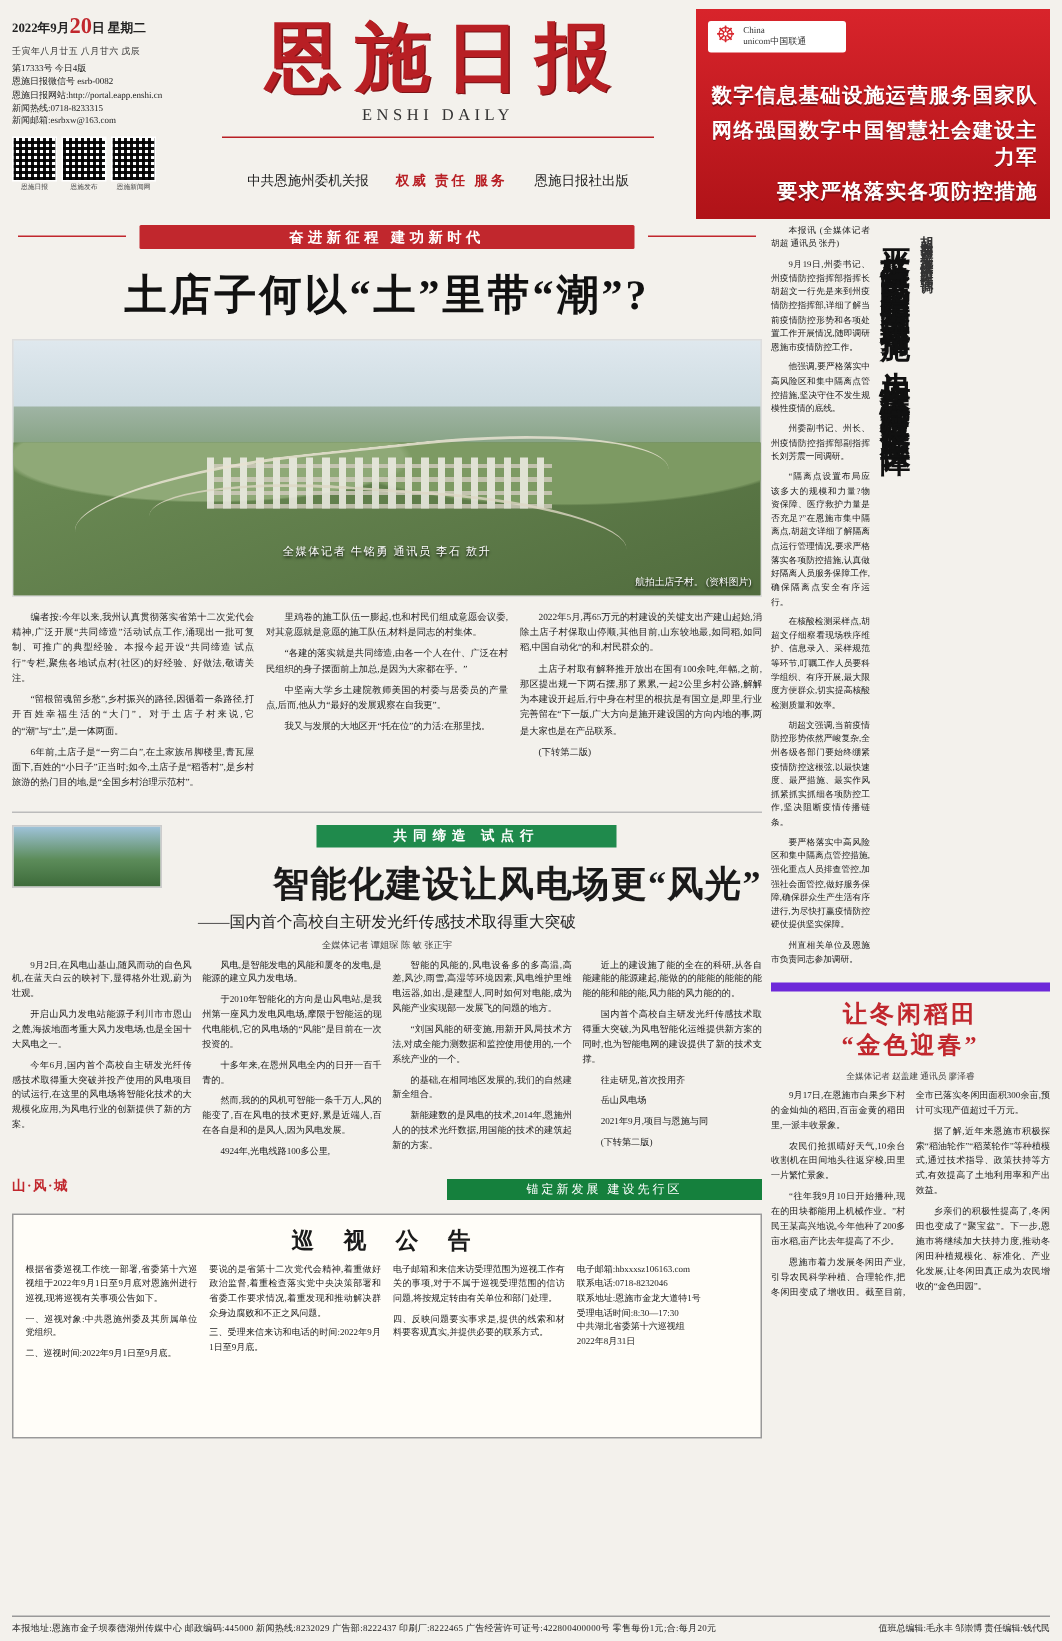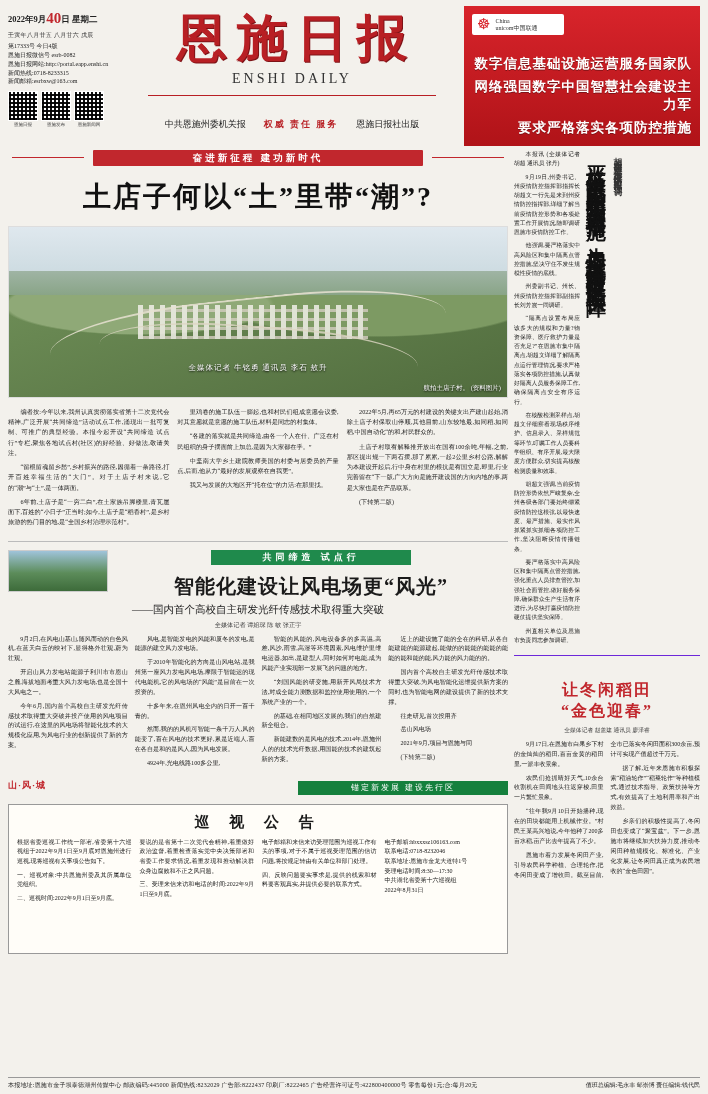--- a/index.html
+++ b/index.html
@@ -25,21 +25,21 @@
   .qr .code { width:30px; height:30px; background:
      repeating-linear-gradient(0deg,#111 0 2px,#fff 2px 4px),
      repeating-linear-gradient(90deg,#111 0 2px,transparent 2px 4px);
      background-blend-mode:multiply; border:1px solid #fff; }
   .qr .cap { font-size:4.5px; text-align:center; color:#444; margin-top:1px; }
 
   .mh-center { flex:1; text-align:center; position:relative; padding-top:6px; }
   .mh-title { font-family:"Liberation Serif", serif; font-size:50px; font-weight:bold;
      color:#b81f24; letter-spacing:10px; line-height:1.05; text-indent:10px;
      text-shadow:1px 1px 0 #7d1317; }
-  .mh-en { font-size:14px; letter-spacing:3px; color:#333; margin-top:6px; }
+  .mh-en { font-size:11px; letter-spacing:3px; color:#333; margin-top:6px; }
   .mh-bar { margin-top:22px; display:flex; justify-content:center; align-items:center;
      gap:18px; font-size:9px; color:#222; }
   .mh-bar .slogan { color:#b81f24; font-weight:bold; letter-spacing:2px; }
   .mh-rule { border-top:1px solid #b81f24; margin:8px 28px 5px; }
 
   .mh-right { width:236px; background:linear-gradient(180deg,#d8242b,#b01318);
      color:#fff; padding:8px 8px 6px; position:relative; }
   .ad-logo { display:flex; align-items:center; gap:5px; background:#fff; color:#b01318;
      border-radius:2px; padding:3px 5px; width:92px; }
   .ad-logo .mark { font-size:15px; color:#d8242b; line-height:1; }
@@ -93,21 +93,21 @@
   .byline-s { text-align:center; font-size:6px; color:#555; margin:2px 0 4px; }
 
   .divider { border-top:1px solid #bbb; margin:5px 0 4px; }
 
   
   .green-ribbon { width:200px; height:15px; margin:0 auto; background:#1f8a4c; color:#fff;
      font-size:9px; letter-spacing:4px; font-weight:bold; display:flex; align-items:center;
      justify-content:center; }
   .mini-photo { width:100px; height:42px; float:left; margin:0 6px 2px 0; border:1px solid #ccc;
      background:linear-gradient(180deg,#9fc3da,#5c8c5a 55%,#3d6b3a); }
-  .headline2 { text-align:center; font-size:20px; font-weight:bold; letter-spacing:1px; margin:8px 0 3px; }
+  .headline2 { text-align:right; font-size:24px; font-weight:bold; letter-spacing:1px; margin:8px 0 3px; }
   .subtitle2 { text-align:center; font-size:10.5px; color:#222; margin-bottom:4px; }
   .byline2 { text-align:center; font-size:6.2px; color:#444; margin-bottom:5px; }
   .cols4 { display:flex; gap:7px; }
   .cols4 .c { flex:1; font-size:6.1px; line-height:1.62; text-align:justify; }
   .cols4 .c p { margin:0 0 4px; text-indent:2em; }
 
   .mini-ribbon { width:210px; height:14px; background:#15803d; color:#fff; font-size:8px;
      letter-spacing:2px; display:flex; align-items:center; justify-content:center;
      margin:4px 0 0 auto; }
   .mini-ribbon-row { display:flex; align-items:center; gap:6px; margin-top:4px; }
@@ -123,41 +123,41 @@
 
   
   .rc-top { display:flex; gap:5px; }
   .rc-text { width:66px; font-size:5.8px; line-height:1.6; text-align:justify; }
   .rc-text p { margin:0 0 4px; text-indent:2em; }
   .vtitle { writing-mode:vertical-rl; text-orientation:upright; font-weight:bold; color:#111;
      letter-spacing:3px; }
   .vmain { font-size:20px; line-height:1.12; height:420px; }
   .vsub { font-size:8.5px; color:#333; letter-spacing:2px; height:190px; font-weight:bold; }
 
-  .rc-sec2 { margin-top:6px; border-top:1px solid #6d28d9; padding-top:24px; }
+  .rc-sec2 { margin-top:6px; border-top:6px solid #6d28d9; padding-top:6px; }
   .h2-red { text-align:center; color:#c1272d; font-size:16px; font-weight:bold; letter-spacing:2px;
      line-height:1.3; }
   .rc-byline { text-align:center; font-size:5.8px; color:#444; margin:4px 0 5px; }
   .rc-body { font-size:6px; line-height:1.65; text-align:justify; column-count:2; column-gap:7px; }
   .rc-body p { margin:0 0 4px; text-indent:2em; }
 
   
   .footer { position:absolute; left:8px; right:8px; bottom:4px; border-top:1px solid #999;
      padding-top:3px; font-size:6px; color:#222; display:flex; justify-content:space-between; }
   .footer .mid { letter-spacing:.2px; }
 </style>
 </head>
 <body>
 
 <div class="page">
 
   <div class="masthead">
     <div class="mh-left">
       <div class="mh-date">
-        <span>2022年9月</span><span class="big">40</span><span>日 星期二</span>
+        <span>2022年9月</span><span class="big">20</span><span>日 星期二</span>
       </div>
       <div class="mh-lunar">壬寅年八月廿五 八月甘六 戊辰</div>
       <div class="mh-meta">
         <div>第17333号 今日4版</div>
         <div>恩施日报微信号 esrb-0082</div>
         <div>恩施日报网站:http://portal.eapp.enshi.cn</div>
         <div>新闻热线:0718-8233315</div>
         <div>新闻邮箱:esrbxw@163.com</div>
       </div>
       <div class="qr-row">

